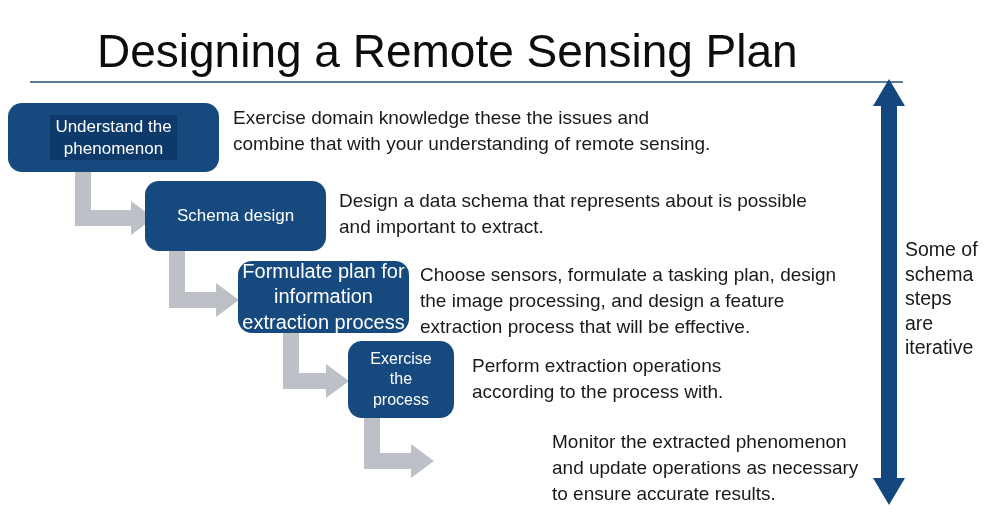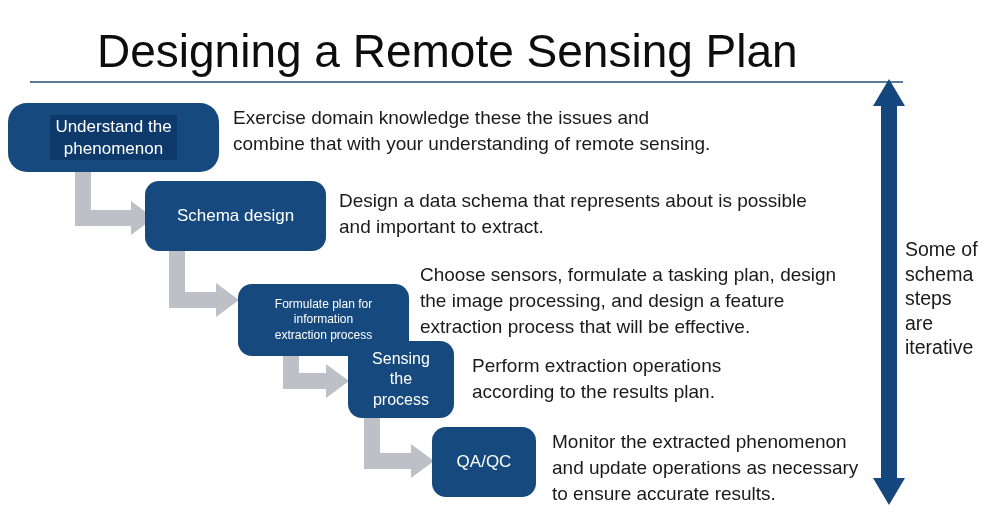--- a/index.html
+++ b/index.html
@@ -50,53 +50,50 @@
   <div class="title-rule"></div>
 
   <svg class="overlay-svg" viewBox="0 0 1000 516">
     <polygon class="connector" points="75,170 91,170 91,210 131,210 131,201 154,218 131,235 131,226 75,226"></polygon>
     <polygon class="connector" points="169,248 185,248 185,292 216,292 216,283 239,300 216,317 216,308 169,308"></polygon>
     <polygon class="connector" points="283,331 299,331 299,373 326,373 326,364 349,381 326,398 326,389 283,389"></polygon>
     <polygon class="connector" points="364,415 380,415 380,453 411,453 411,444 434,461 411,478 411,469 364,469"></polygon>
     <polygon class="big-arrow" points="889,79 905,106 897,106 897,478 905,478 889,505 873,478 881,478 881,106 873,106"></polygon>
   </svg>
 
-  <div class="step-box" style="left:8px;top:103px;width:211px;height:69px;font-size:17px;border-radius:19px;">
+  <div class="step-box" style="left:8px;top:103px;width:211px;height:69px;font-size:17px;">
     <span class="step-label hl">Understand the
 phenomenon</span>
   </div>
   <div class="desc" style="left:233px;top:105px;">Exercise domain knowledge these the issues and
 combine that with your understanding of remote sensing.</div>
 
   <div class="step-box" style="left:145px;top:181px;width:181px;height:70px;font-size:17px;text-align:center;">
     <span class="step-label">Schema design</span>
   </div>
   <div class="desc" style="left:339px;top:188px;">Design a data schema that represents about is possible
 and important to extract.</div>
 
-  <div class="step-box" style="left:238px;top:261px;width:171px;height:72px;font-size:12px;margin-top:23px;">
+  <div class="step-box" style="left:238px;top:261px;width:171px;height:72px;font-size:20px;">
     <span class="step-label">Formulate plan for
 information
 extraction process</span>
   </div>
   <div class="desc" style="left:420px;top:262px;">Choose sensors, formulate a tasking plan, design
 the image processing, and design a feature
 extraction process that will be effective.</div>
 
   <div class="step-box" style="left:348px;top:341px;width:106px;height:77px;font-size:16px;">
-    <span class="step-label">Sensing
+    <span class="step-label">Exercise
 the
 process</span>
   </div>
   <div class="desc" style="left:472px;top:353px;">Perform extraction operations
-according to the results plan.</div>
+according to the process with.</div>
 
-  <div class="step-box" style="left:432px;top:427px;width:104px;height:70px;font-size:17px;">
-    <span class="step-label">QA/QC</span>
-  </div>
   <div class="desc" style="left:552px;top:429px;">Monitor the extracted phenomenon
 and update operations as necessary
 to ensure accurate results.</div>
 
   <div class="side-note">Some of
 schema
 steps
 are
 iterative</div>
 

